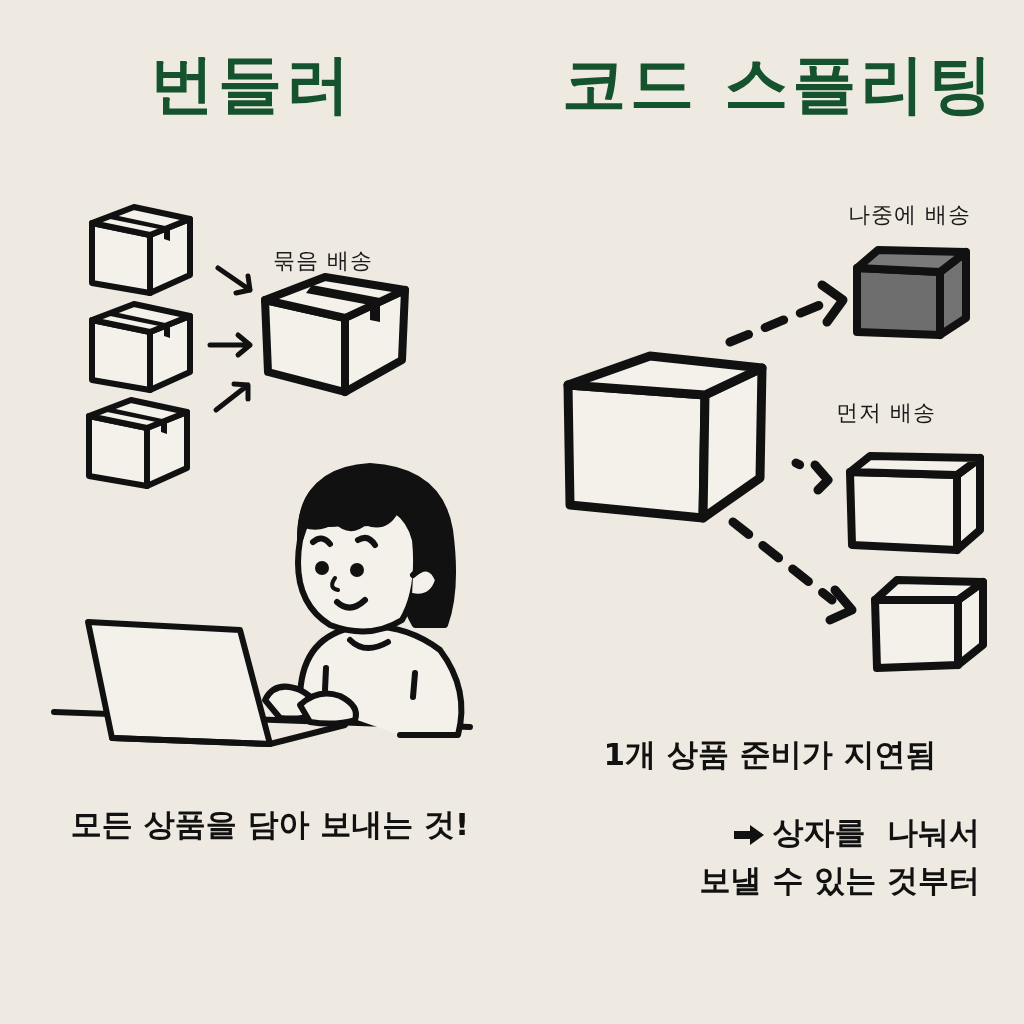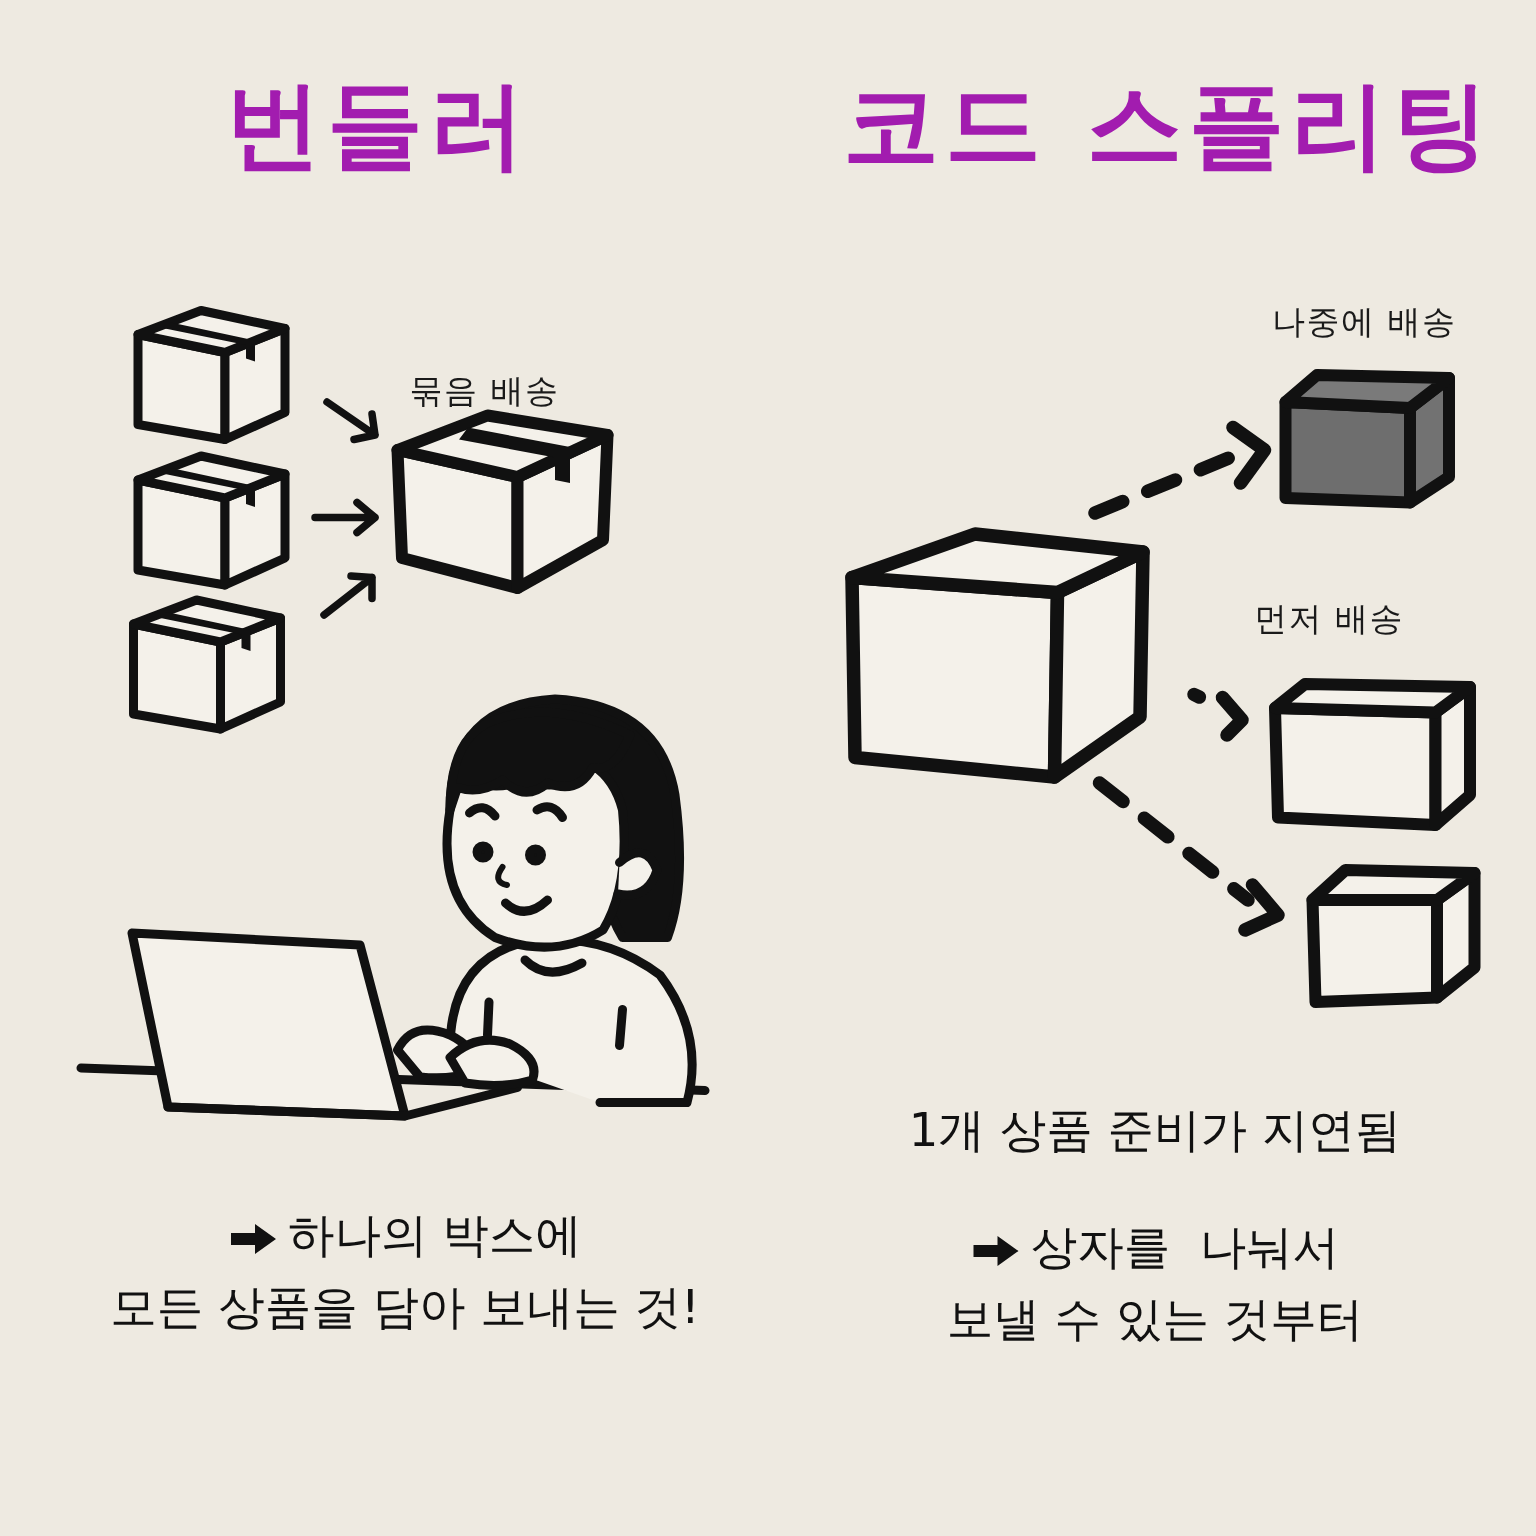--- a/index.html
+++ b/index.html
@@ -5,27 +5,27 @@
   html, body { margin:0; padding:0; }
   body {
     width:1024px; height:1024px; overflow:hidden;
     background:#eeeae1;
     font-family: "DejaVu Sans", sans-serif;
     color:#111;
     position:relative;
   }
   .title {
     position:absolute; font-weight:bold; font-size:64px; letter-spacing:4px;
-    color:#a21caf; line-height:1;
+    color:#14532d; line-height:1;
   }
   .label {
     position:absolute; font-size:22px; color:#1a1a1a; letter-spacing:1px;
   }
   .caption {
-    position:absolute; text-align:center; font-weight:normal; font-size:31px;
+    position:absolute; text-align:center; font-weight:bold; font-size:31px;
     line-height:48px; color:#111;
   }
   .caption .line { display:block; white-space:nowrap; }
   .arrow-bullet { display:inline-block; vertical-align:middle; margin-right:6px; }
   svg.art { position:absolute; left:0; top:0; }
 </style>
 </head>
 <body>
 
 <div class="title" style="left:150px; top:52px;">번들러</div>
@@ -135,29 +135,24 @@
   </g>
 
   <g stroke="#111" stroke-width="8" stroke-linejoin="round">
     <path d="M875 600 L958 600 L958 665 L877 668 Z" fill="#f4f1ea"></path>
     <path d="M958 600 L983 582 L983 645 L958 665 Z" fill="#f4f1ea"></path>
     <path d="M875 600 L897 580 L983 582 L958 600 Z" fill="#f4f1ea"></path>
   </g>
 </svg>
 
 <div class="caption" style="left:40px; width:460px; top:800px;">
-  <span class="line">
-    <svg class="arrow-bullet" width="34" height="24" viewBox="0 0 34 24">
-        <path d="M2 8 H18 V2 L32 12 L18 22 V16 H2 Z" fill="#111"></path>
-      </svg><span>하나의 박스에</span>
-  </span>
   <span class="line">모든 상품을 담아 보내는 것!</span>
 </div>
 
 <div class="caption" style="left:560px; width:420px; top:730px;">1개 상품 준비가 지연됨</div>
-<div class="caption" style="left:560px; width:420px; top:808px;">
+<div class="caption" style="left:560px; width:420px; top:808px;text-align:right;">
   <span class="line">
     <svg class="arrow-bullet" width="34" height="24" viewBox="0 0 34 24">
         <path d="M2 8 H18 V2 L32 12 L18 22 V16 H2 Z" fill="#111"></path>
       </svg><span style="white-space:pre;">상자를  나눠서</span>
   </span>
   <span class="line">보낼 수 있는 것부터</span>
 </div>
 
 </body></html>

